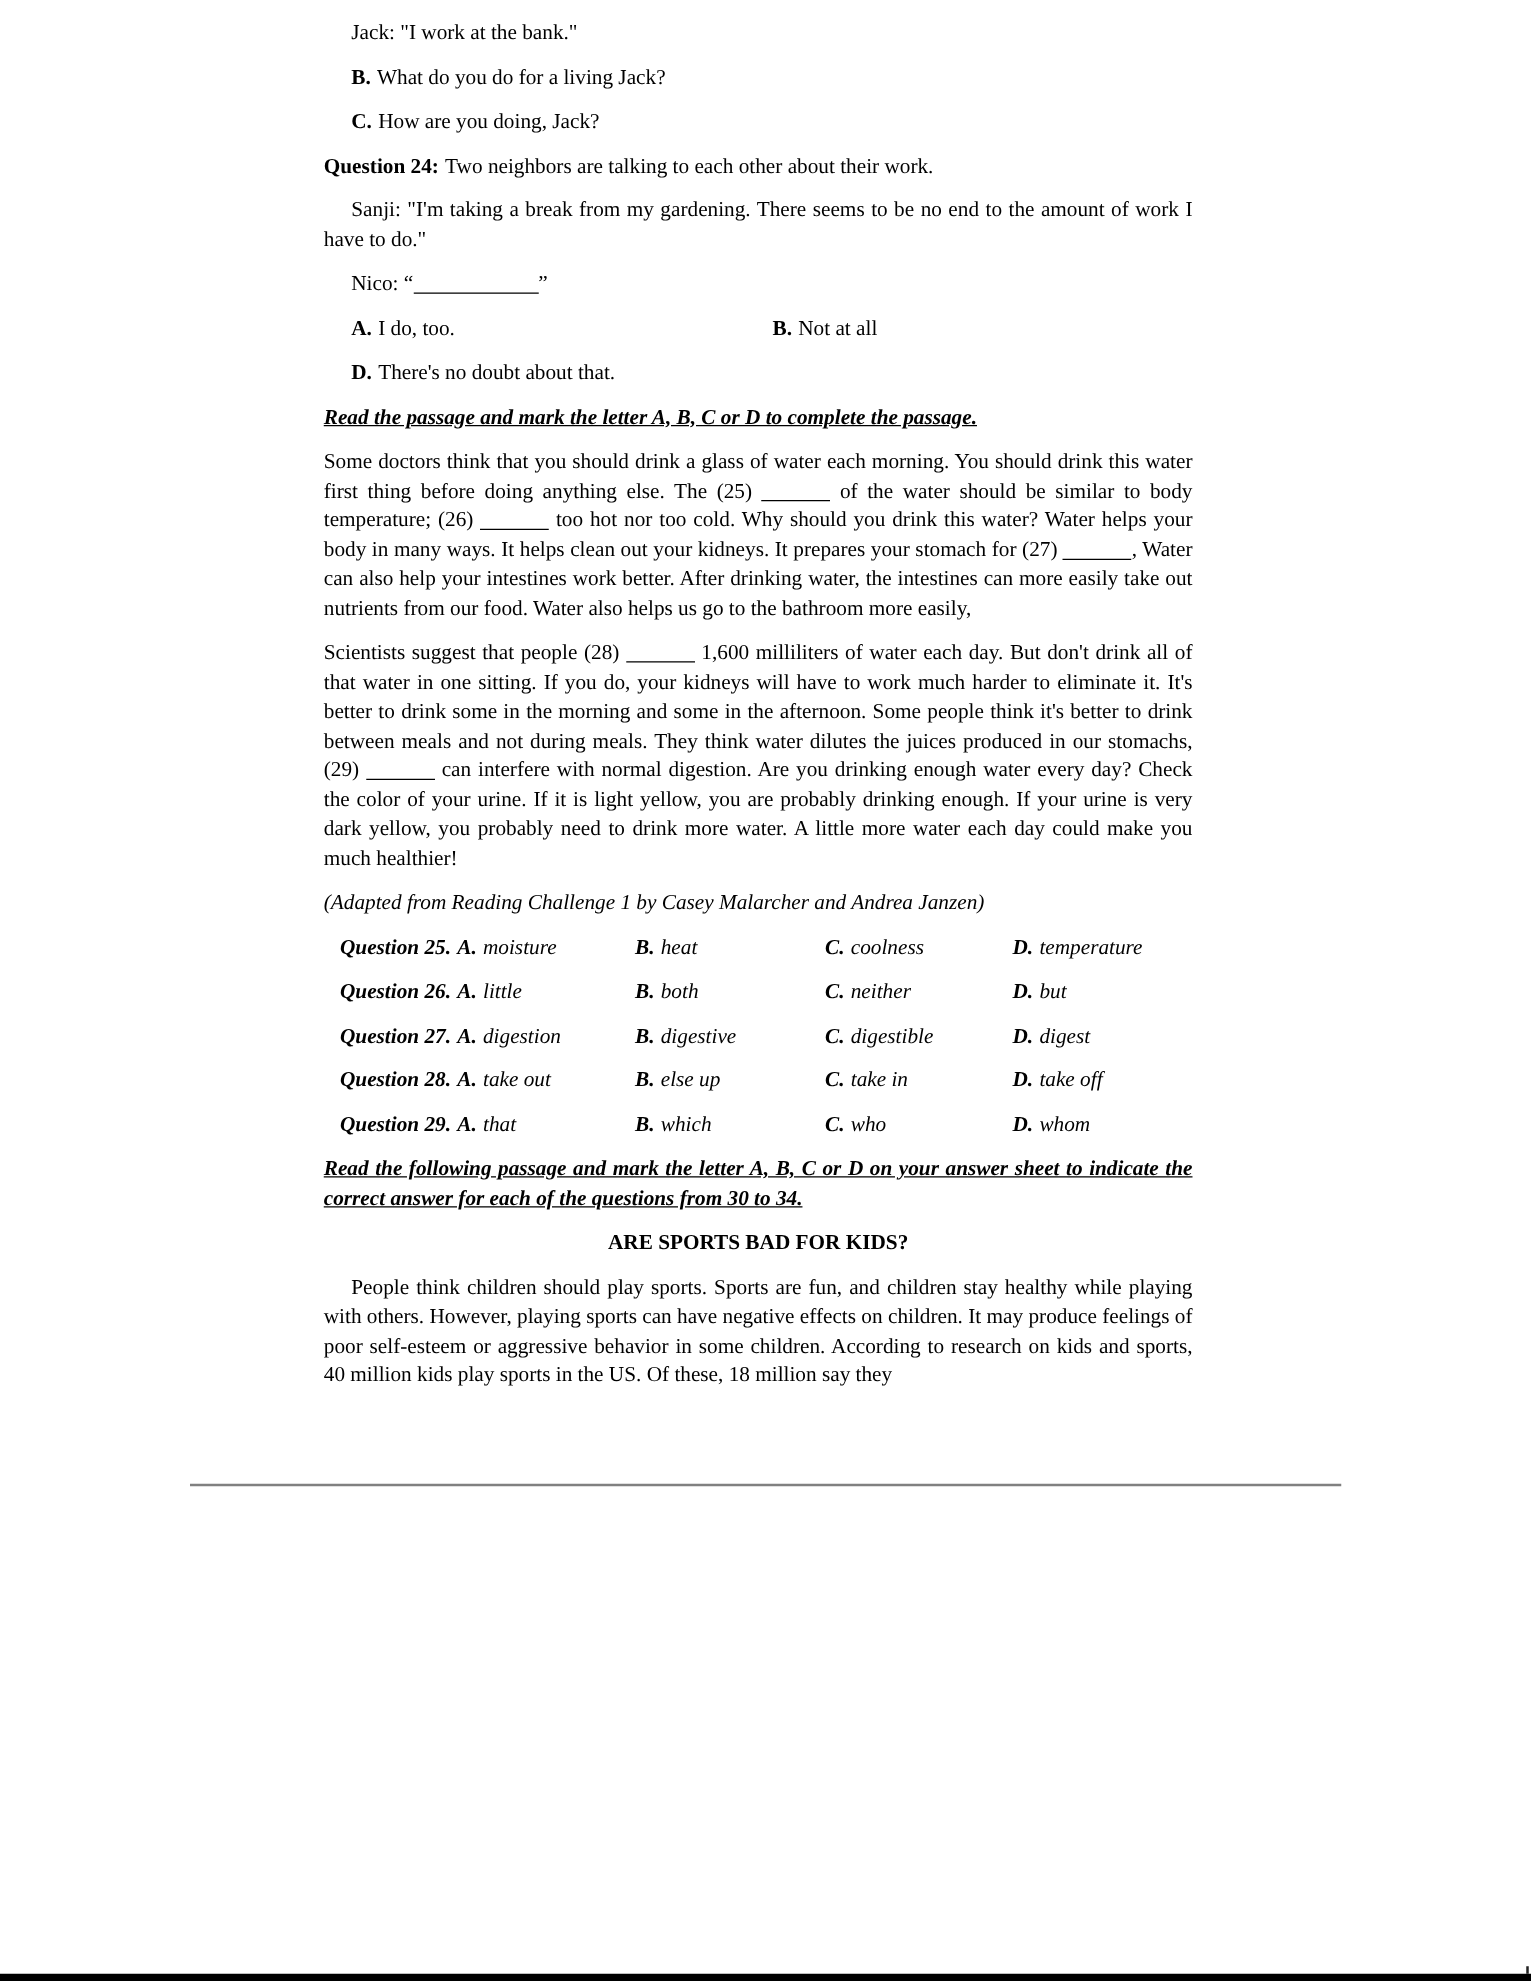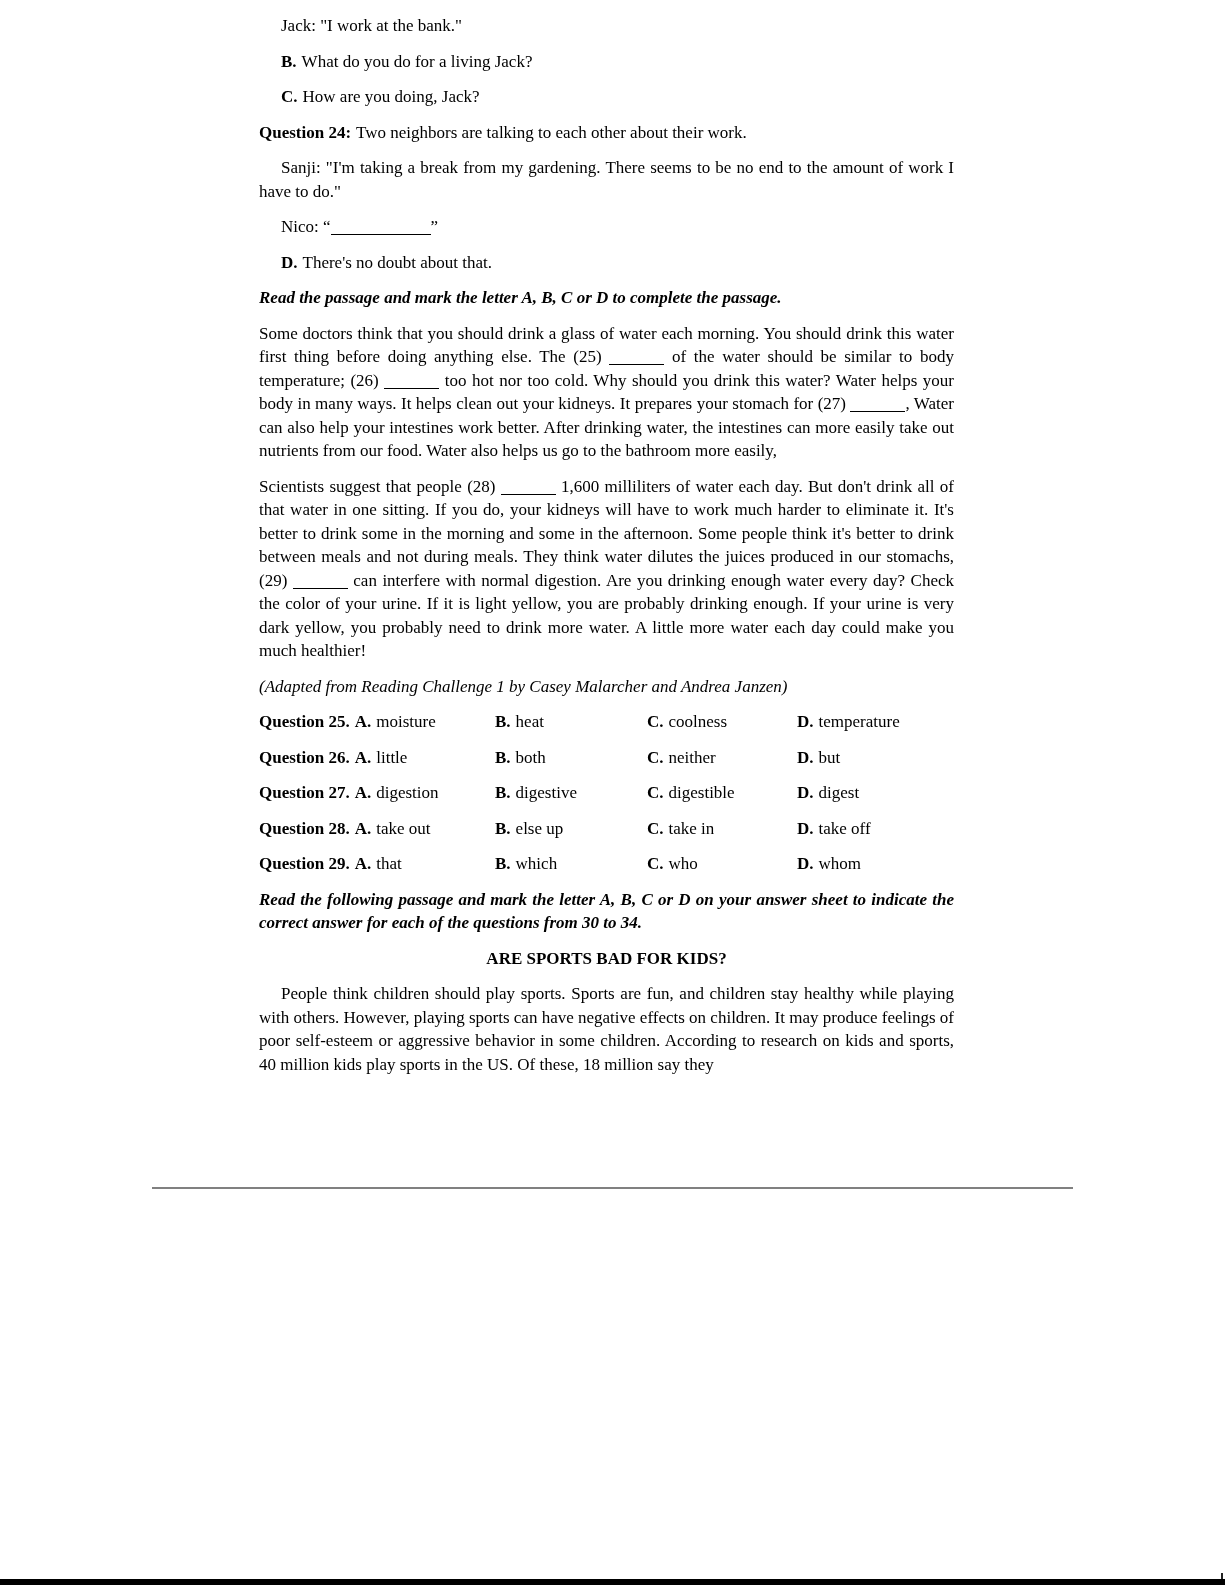--- a/index.html
+++ b/index.html
@@ -16,29 +16,29 @@
     position: absolute;
     left: 259px;
     top: 2px;
     width: 695px;
     font-size: 17px;
     line-height: 23.5px;
   }
   .doc p { margin: 12px 0; }
   .indent { text-indent: 22px; }
   .justify { text-align: justify; text-align-last: left; }
-  .bi { font-weight: bold; font-style: italic; }
+  .bi { font-weight: bold; font-style: italic; text-decoration: underline; }
   .it { font-style: italic; }
   .title { text-align: center; font-weight: bold; }
   .lt { font-weight: bold; margin-right: 5px; }
   .lbl { font-weight: bold; margin-right: 5px; }
   .opts { display: flex; margin: 12px 0; padding-left: 22px; }
   .opts .col1 { flex: 0 0 337px; }
   .opts .col2 { flex: 1; }
-  .qrow { display: flex; margin: 12px 0; }
+  .qrow { display: flex; margin: 12px 13px; font-style: italic; }
   .qrow .c1 { flex: 0 0 236px; }
   .qrow .c2 { flex: 0 0 152px; }
   .qrow .c3 { flex: 0 0 150px; }
   .qrow .c4 { flex: 1; }
   .blank {
     display: inline-block;
     width: 55px;
     height: 10px;
     border-bottom: 1.6px solid #000;
     vertical-align: -3px;
@@ -84,20 +84,24 @@
       <span class="col1"><span class="lt">C.</span><span>How are you doing, Jack?</span></span>
     </div>
 
     <p><span class="lbl">Question 24:</span><span>Two neighbors are talking to each other about their work.</span></p>
 
     <p class="indent justify">Sanji: "I'm taking a break from my gardening. There seems to be no end to the amount of work I have to do."</p>
 
     <p class="indent"><span>Nico: “</span><span class="blank w100"></span><span>”</span></p>
 
     <div class="opts">
+      <span class="col1"><span class="lt">A.</span><span>I do, too.</span></span>
+      <span class="col2"><span class="lt">B.</span><span>Not at all</span></span>
+    </div>
+    <div class="opts">
       <span class="col2"><span class="lt">D.</span><span>There's no doubt about that.</span></span>
     </div>
 
     <p class="bi">Read the passage and mark the letter A, B, C or D to complete the passage.</p>
 
     <p class="justify"><span>Some doctors think that you should drink a glass of water each morning. You should drink this water first thing before doing anything else. The (25) </span><span class="blank"></span><span> of the water should be similar to body temperature; (26) </span><span class="blank"></span><span> too hot nor too cold. Why should you drink this water? Water helps your body in many ways. It helps clean out your kidneys. It prepares your stomach for (27) </span><span class="blank"></span><span>, Water can also help your intestines work better. After drinking water, the intestines can more easily take out nutrients from our food. Water also helps us go to the bathroom more easily,</span></p>
 
     <p class="justify"><span>Scientists suggest that people (28) </span><span class="blank"></span><span> 1,600 milliliters of water each day. But don't drink all of that water in one sitting. If you do, your kidneys will have to work much harder to eliminate it. It's better to drink some in the morning and some in the afternoon. Some people think it's better to drink between meals and not during meals. They think water dilutes the juices produced in our stomachs, (29) </span><span class="blank"></span><span> can interfere with normal digestion. Are you drinking enough water every day? Check the color of your urine. If it is light yellow, you are probably drinking enough. If your urine is very dark yellow, you probably need to drink more water. A little more water each day could make you much healthier!</span></p>
 
     <p class="it">(Adapted from Reading Challenge 1 by Casey Malarcher and Andrea Janzen)</p>

